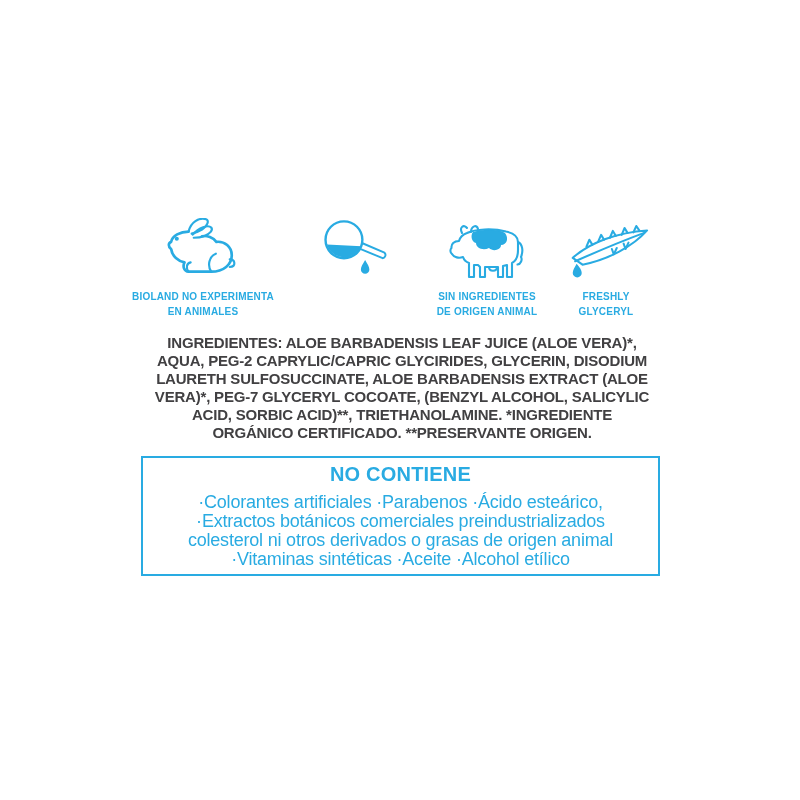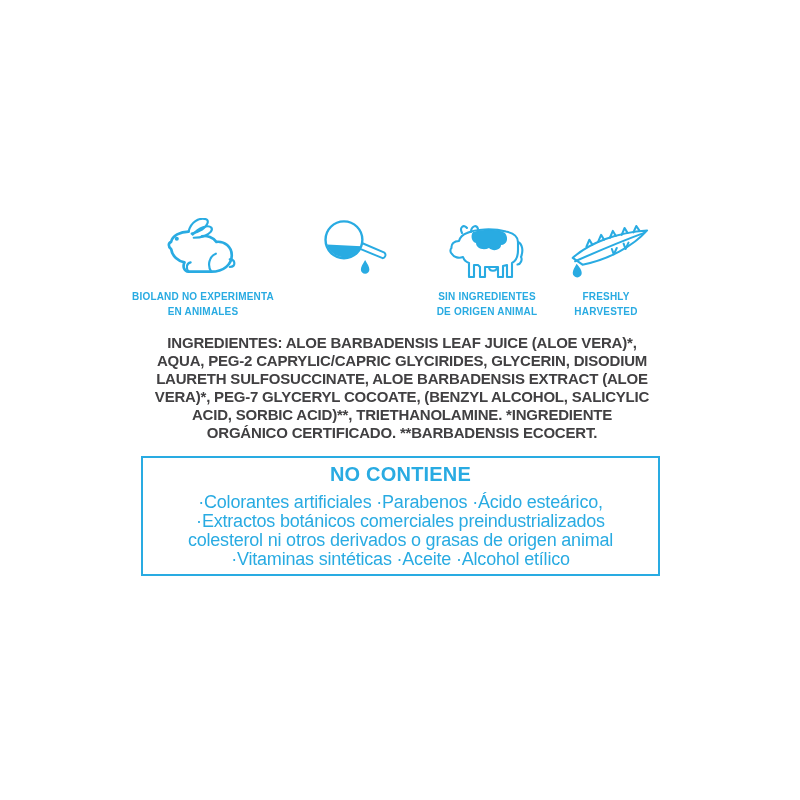--- a/index.html
+++ b/index.html
@@ -115,31 +115,31 @@
         <path class="stroke thin" d="M50,19.5 L53,12.5 L56,17.5"></path>
         <path class="stroke thin" d="M62,16.5 L65,9.5 L68,14.5"></path>
         <path class="stroke thin" d="M74,14 L77,7.5 L80,12"></path>
         <path class="stroke thin" d="M64,25.5 L66,31 L69,24.5"></path>
         <path class="stroke thin" d="M52,31 L54,36.5 L57,30"></path>
         <path class="fill" d="M16,46 C13.8,50 12,52.8 12,55.4 A4.6,4.6 0 0 0 21.2,55.4 C21.2,52.8 19.4,50 16,46 Z"></path>
       </svg>
     </div>
     <div class="badge-caption">
       <div>FRESHLY</div>
-      <div>HARVESTED</div>
+      <div>GLYCERYL</div>
     </div>
   </div>
 
   <div class="ingredients">
     <div class="line">INGREDIENTES:  ALOE BARBADENSIS LEAF JUICE (ALOE VERA)*,</div>
     <div class="line">AQUA, PEG-2 CAPRYLIC/CAPRIC GLYCIRIDES, GLYCERIN, DISODIUM</div>
     <div class="line">LAURETH SULFOSUCCINATE, ALOE BARBADENSIS EXTRACT (ALOE</div>
     <div class="line">VERA)*, PEG-7 GLYCERYL COCOATE, (BENZYL ALCOHOL, SALICYLIC</div>
     <div class="line">ACID, SORBIC ACID)**, TRIETHANOLAMINE. *INGREDIENTE</div>
-    <div class="line">ORGÁNICO CERTIFICADO. **BARBADENSIS ECOCERT.</div>
+    <div class="line">ORGÁNICO CERTIFICADO. **PRESERVANTE ORIGEN.</div>
   </div>
 
   <div class="nc-box">
     <div class="nc-title">NO CONTIENE</div>
     <div class="nc-list">
       <div class="line">·Colorantes artificiales ·Parabenos ·Ácido esteárico,</div>
       <div class="line">·Extractos botánicos comerciales preindustrializados</div>
       <div class="line">colesterol ni otros derivados o grasas de origen animal</div>
       <div class="line">·Vitaminas sintéticas ·Aceite ·Alcohol etílico</div>
     </div>

